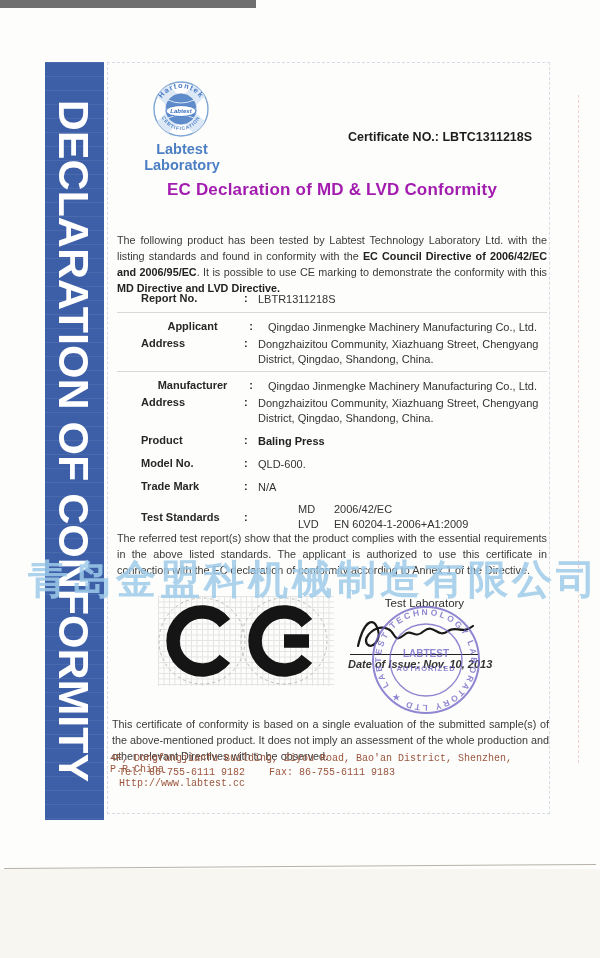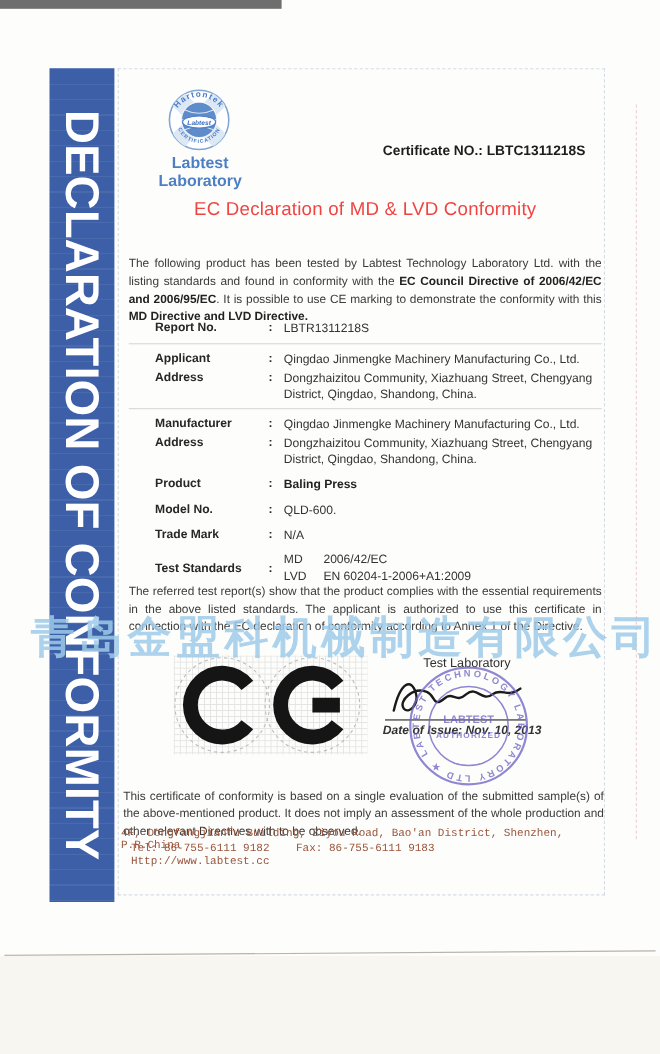--- a/index.html
+++ b/index.html
@@ -20,39 +20,39 @@
     transform:rotate(90deg); transform-origin:left top; text-align:center;
     font-size:43px; font-weight:bold; color:#ffffff; letter-spacing:0px; white-space:nowrap; z-index:6; }
 
   .logo-svg { position:absolute; left:148px; top:78px; width:66px; height:66px; }
   .logo-caption { position:absolute; left:124px; top:141px; width:116px; text-align:center;
     font-size:14.5px; font-weight:bold; color:#4d7fc4; }
 
   .cert-no { position:absolute; left:348px; top:130px; font-size:12.5px; font-weight:bold; color:#1d1d1d; }
 
   .doc-title { position:absolute; left:117px; top:180px; width:430px; text-align:center;
-    font-size:17px; font-weight:normal; color:#ef4444; letter-spacing:0.2px; }
+    font-size:17px; font-weight:bold; color:#a21caf; letter-spacing:0.2px; }
 
   .para { position:absolute; width:430px; left:117px; font-size:10.8px; line-height:1.48;
     text-align:justify; color:#3a3a3a; }
   .para b { color:#222; }
   .intro { top:222px; }
   .statement { top:520px; }
   .disclaimer { left:112px; top:706px; width:437px; }
 
   .fields { position:absolute; left:117px; top:292px; width:430px; }
   .row { display:flex; margin-bottom:5px; }
   .row .lbl { width:103px; font-weight:bold; font-size:11px; color:#272727;margin-left:24px; }
   .row .colon { width:14px; font-weight:bold; font-size:11px; color:#272727; }
   .row .val { flex:1; font-size:11px; color:#333; line-height:1.35; }
   .val.bold { font-weight:bold; color:#222; }
   .sep { border-top:1px solid #d8d8d6; margin:4px 0 7px 0; }
-  .mb2 { margin-bottom:2px; }
+  .mb2 { margin-bottom:2px;text-align:center; }
   .mt8 { margin-top:8px; }
-  .std-row { display:flex; }
+  .std-row { display:flex;margin-left:40px; }
   .std-key { width:36px; }
   .row.vcenter { align-items:center; }
 
   .watermark { position:absolute; left:0; top:552px; width:504px; text-align:center; white-space:nowrap;
     font-size:40px; font-weight:bold; letter-spacing:4px; color:#9ecbea; opacity:0.85; z-index:30;
     font-family:"Liberation Sans", sans-serif;margin-left:28px; }
 
   .ce-block { position:absolute; left:158px; top:596px; width:176px; height:90px; z-index:4;
     background-image:linear-gradient(#e3e3e3 1px, transparent 1px),
                      linear-gradient(90deg, #e3e3e3 1px, transparent 1px);

